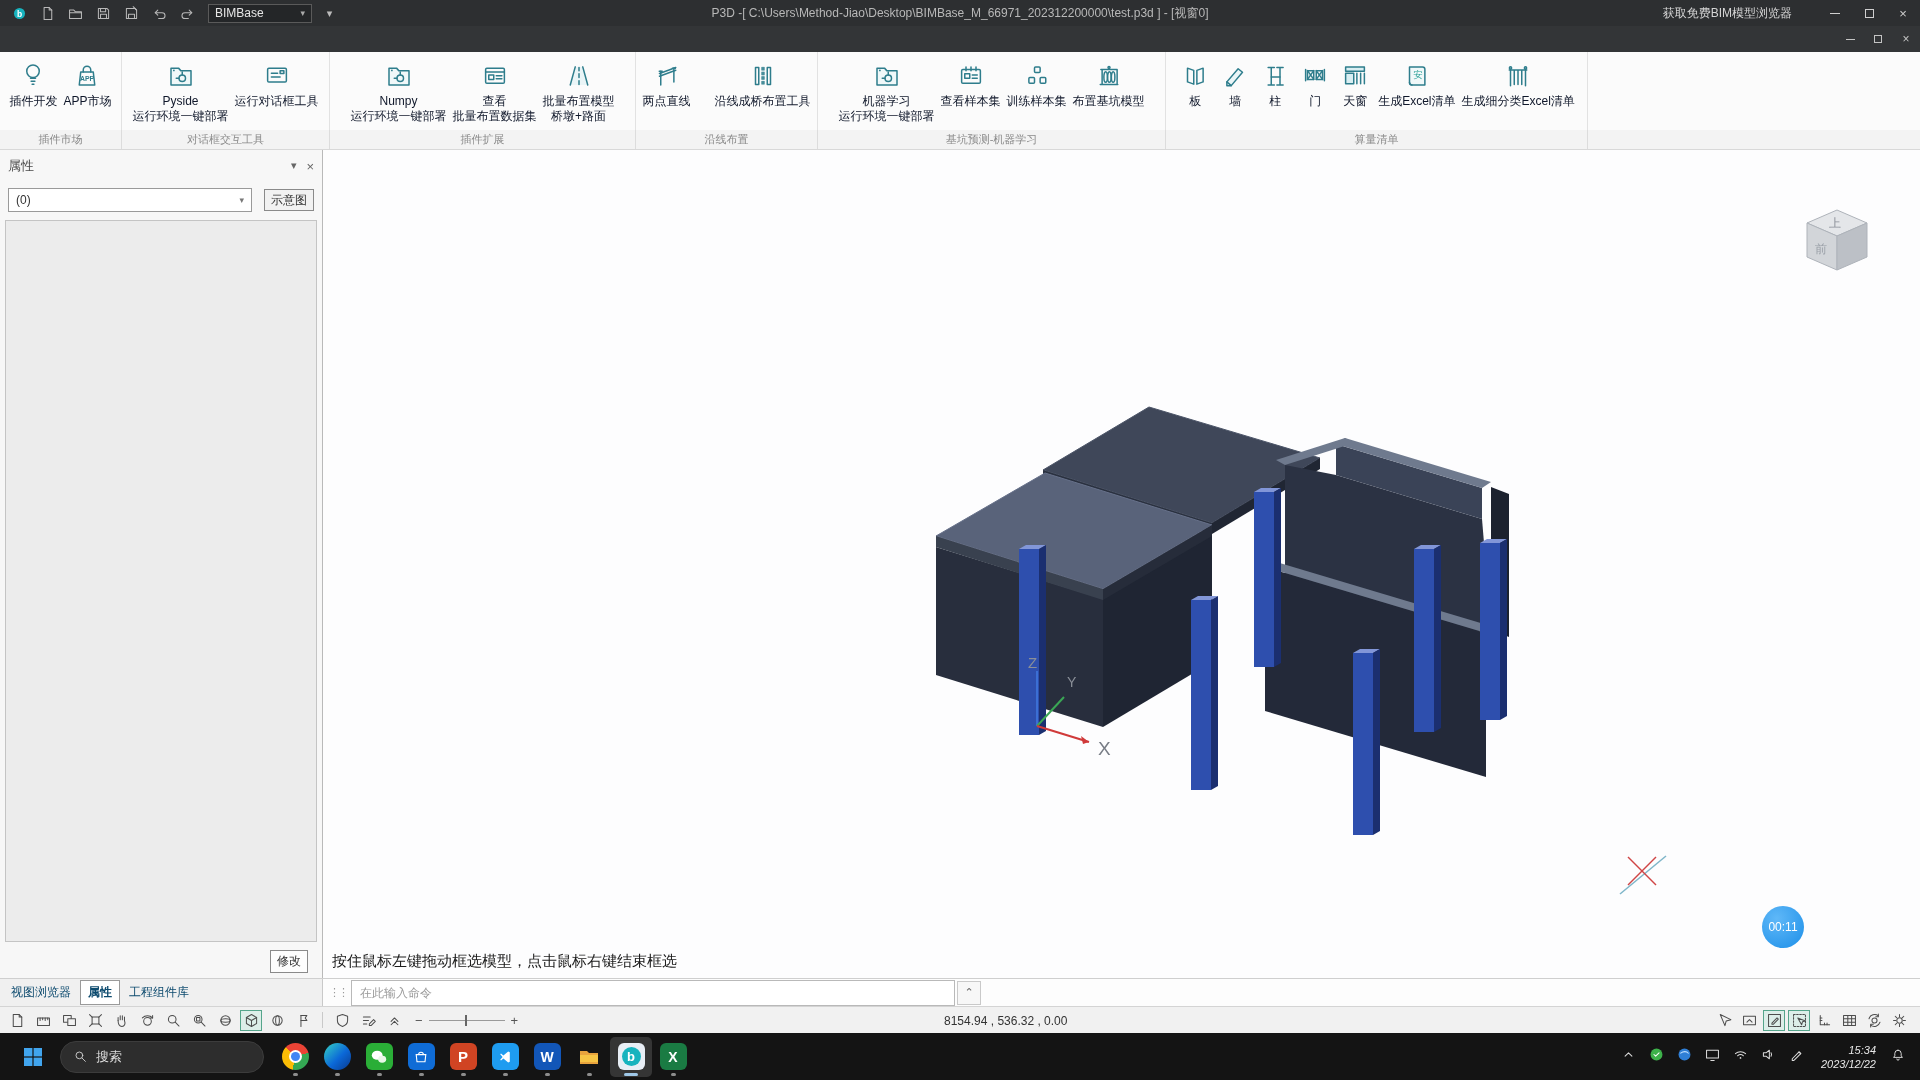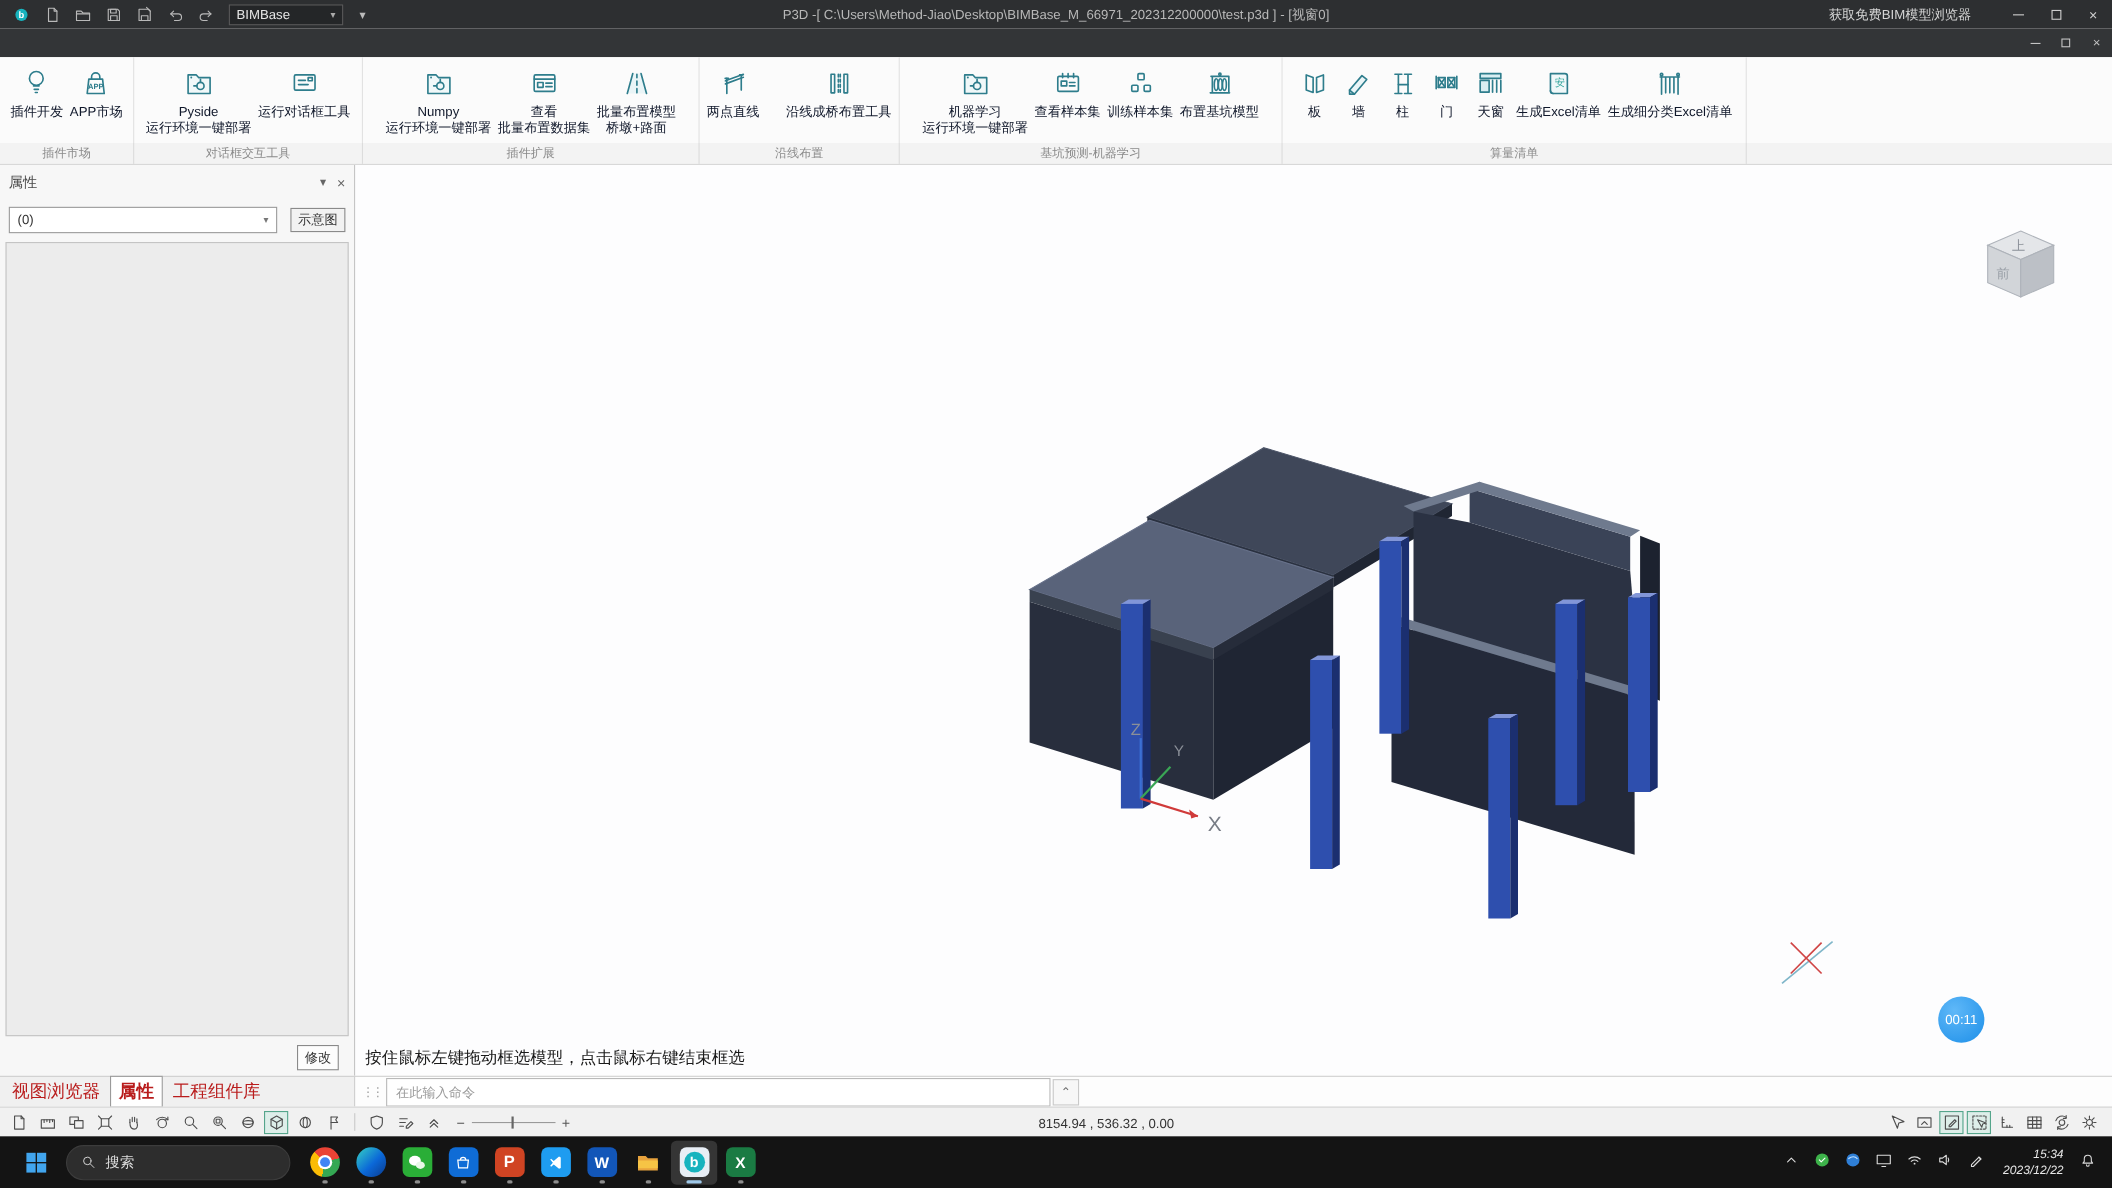--- a/index.html
+++ b/index.html
@@ -44,21 +44,21 @@
   #panel-header-btns { margin-left:auto; display:flex; gap:10px; color:#666; font-size:11px; }
   #selector-row { position:absolute; left:0; top:38px; width:100%; display:flex; padding:0 8px; gap:12px; }
   #prop-select { flex:0 0 244px; height:24px; background:#fff; border:1px solid #9a9a9a; font-size:12px; color:#333; display:flex; align-items:center; justify-content:space-between; padding:0 7px; }
   #schematic-btn { height:22px; margin-top:1px; padding:0 6px; background:#f2f2f2; border:1px solid #8a8a8a; font-size:12px; color:#333; display:flex; align-items:center; }
   #panel-content { position:absolute; left:5px; top:70px; width:312px; height:722px; background:#ececec; border:1px solid #c4c4c4; }
   #modify-btn { position:absolute; right:14px; top:800px; width:38px; height:23px; background:#fdfdfd; border:1px solid #8a8a8a; font-size:12px; color:#333; display:flex; align-items:center; justify-content:center; }
 
   
   #bottomrow { position:absolute; left:0; top:978px; width:1920px; height:28px; background:#f0f0f0; border-top:1px solid #cfcfcf; display:flex; }
   #panel-tabs { width:323px; display:flex; align-items:center; padding-left:4px; gap:2px; border-right:1px solid #c9c9c9; }
-  .ptab { font-size:16px; color:#b91c1c; padding:3px 7px; }
+  .ptab { font-size:12px; color:#0c4a6e; padding:3px 7px; }
   .ptab.active { background:#fff; border:1px solid #9a9a9a; font-weight:bold; }
   #command-area { flex:1; background:#fdfdfd; display:flex; align-items:center; }
   #cmd-grip { color:#9a9a9a; font-size:11px; margin-left:6px; letter-spacing:-2px; }
   #command-input { margin-left:4px; width:604px; height:24px; border:1px solid #b9b9b9; background:#fff; font-size:12px; color:#333; padding:12px 8px; outline:none; }
   #command-input::placeholder { color:#9a9a9a; }
   #cmd-collapse { width:24px; height:24px; border:1px solid #c9c9c9; background:#f7f7f7; margin-left:2px; display:flex; align-items:center; justify-content:center; color:#666; font-size:11px; }
 
   
   #statusbar { position:absolute; left:0; top:1006px; width:1920px; height:27px; background:#f1f1f1; border-top:1px solid #d4d4d4; display:flex; align-items:center; }
   #status-left { display:flex; align-items:center; gap:4px; padding-left:6px; }

